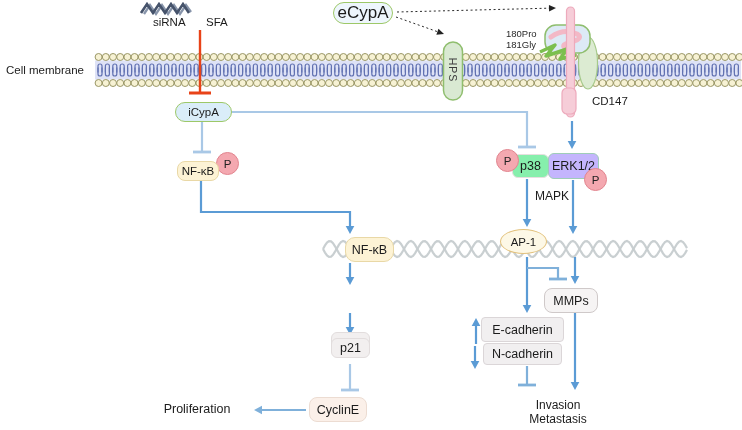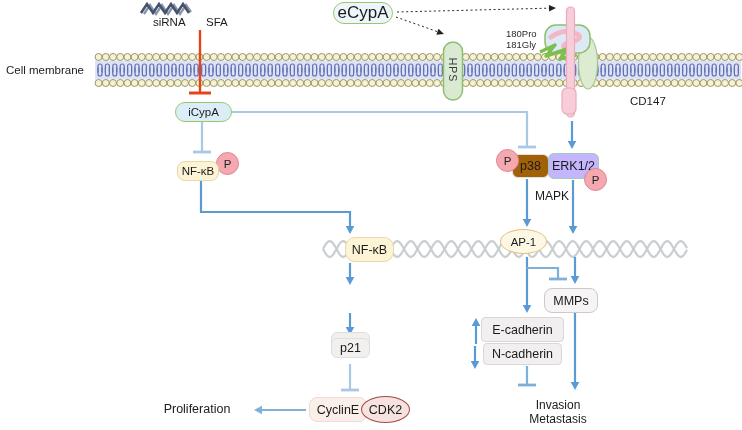--- a/index.html
+++ b/index.html
@@ -8,21 +8,21 @@
   .stage svg{position:absolute;left:0;top:0;}
   .lbl{position:absolute;color:#1b1b1b;font-size:11.5px;white-space:nowrap;line-height:13px;}
   .lbl.small{font-size:9.5px;color:#2a2a2a;}
   .node{position:absolute;display:flex;align-items:center;justify-content:center;
         box-sizing:border-box;color:#1b1b1b;font-size:12px;white-space:nowrap;}
   .pill-ecypa{background:#eef6fd;border:1.5px solid #9dc868;border-radius:11px;font-size:17px;}
   .pill-icypa{background:#daedf9;border:1.5px solid #9dc868;border-radius:10px;font-size:11.5px;}
   .cream{background:#fdf3d5;border:1px solid #e9d8a6;border-radius:8px;font-size:11.5px;}
   .cream2{background:#fdf3d5;border:1px solid #e9d8a6;border-radius:10px;font-size:12.5px;}
   .graybox{background:#f2efef;border:1px solid #e2dddd;border-radius:6px;font-size:12.5px;}
-  .p38box{background:#a16207;border:1px solid #e6dfdf;border-radius:6px;font-size:12.5px;}
+  .p38box{background:#86efac;border:1px solid #e6dfdf;border-radius:6px;font-size:12.5px;}
   .erkbox{background:#c4b5fd;border:1px solid #9fcdb8;border-radius:6px;font-size:12.5px;}
   .ap1{background:#fdf8e6;border:1.2px solid #e2c17c;border-radius:50%;font-size:11.5px;}
   .cycline{background:#fbf0e9;border:1px solid #ecdcd2;border-radius:8px;font-size:12.5px;}
   .cdk2{background:#f6e2de;border:1.6px solid #a74a4a;border-radius:50%;font-size:12.5px;}
   .mmps{background:#f6f4f4;border:1px solid #cfc9c9;border-radius:8px;font-size:12.5px;}
   .cadbox{background:#f1eff0;border:1px solid #dbd6d8;border-radius:4px;font-size:12.5px;}
   .pcircle{position:absolute;width:23px;height:23px;border-radius:50%;background:#f4a8b0;
            border:1.5px solid #e2858f;display:flex;align-items:center;justify-content:center;
            font-size:11.5px;color:#222;box-sizing:border-box;}
   .vtext{position:absolute;transform:rotate(90deg);transform-origin:center;font-size:10.5px;
@@ -497,21 +497,21 @@
           <polygon points="475,369 470.7,361 479.3,361" fill="#5b9bd5"></polygon>
         </g>
       </g>
   </svg>
 
   <div class="lbl" style="left:6px;top:64px;">Cell membrane</div>
   <div class="lbl" style="left:153px;top:16px;">siRNA</div>
   <div class="lbl" style="left:206px;top:16px;">SFA</div>
   <div class="lbl small" style="left:506px;top:27px;text-align:center;">180Pro</div>
   <div class="lbl small" style="left:506px;top:38px;">181Gly</div>
-  <div class="lbl" style="left:582px;top:95px;padding-left:48px;">CD147</div>
+  <div class="lbl" style="left:544px;top:95px;padding-left:48px;">CD147</div>
   <div class="vtext" style="left:433px;top:64px;width:40px;">HPS</div>
   <div class="lbl" style="left:535px;top:190px;font-size:12px;">MAPK</div>
   <div class="endlabel" style="left:147px;top:403px;width:100px;font-size:12.5px;">Proliferation</div>
   <div class="endlabel" style="left:512px;top:399px;width:92px;">
     <span>Invasion</span><br>
     <span>Metastasis</span>
   </div>
 
   <div class="node pill-ecypa" style="left:333px;top:2px;width:60px;height:22px;">eCypA</div>
   <div class="node pill-icypa" style="left:175px;top:102px;width:57px;height:20px;">iCypA</div>
@@ -524,19 +524,18 @@
   <div class="node erkbox" style="left:548px;top:153px;width:51px;height:26px;">ERK1/2</div>
   <div class="pcircle" style="left:584px;top:168px;">P</div>
 
   <div class="node cream2" style="left:345px;top:237px;width:49px;height:25px;">NF-κB</div>
   <div class="node ap1" style="left:500px;top:229px;width:47px;height:25px;">AP-1</div>
 
   <div class="node graybox" style="left:331px;top:288px;width:39px;height:24px;margin-top:44px;">p53</div>
   <div class="node graybox" style="left:331px;top:338px;width:39px;height:20px;">p21</div>
 
   <div class="node cycline" style="left:309px;top:397px;width:58px;height:25px;">CyclinE</div>
-  <div class="node cdk2" style="left:361px;top:396px;width:49px;height:27px;">CDK2</div>
 
   <div class="node mmps" style="left:544px;top:288px;width:54px;height:25px;">MMPs</div>
   <div class="node cadbox" style="left:481px;top:317px;width:83px;height:25px;">E-cadherin</div>
   <div class="node cadbox" style="left:483px;top:343px;width:79px;height:22px;">N-cadherin</div>
 
 </div>
 
 </body></html>

